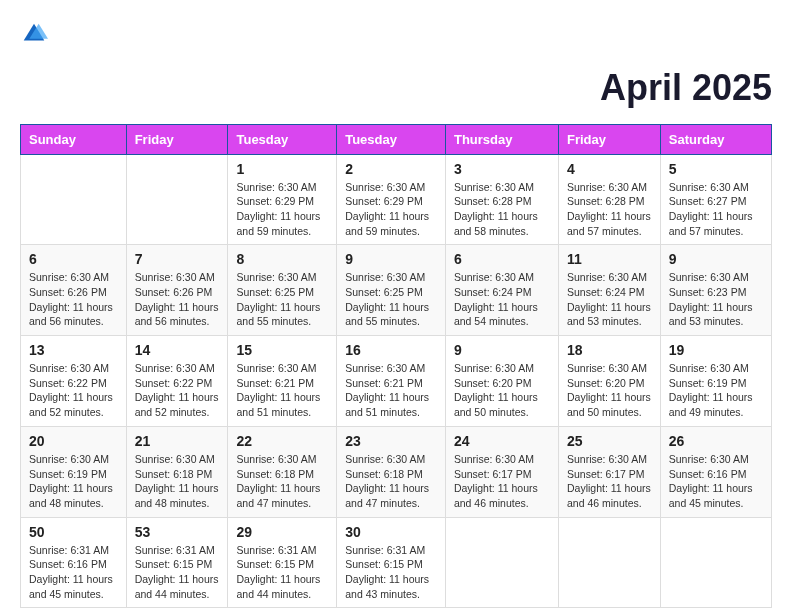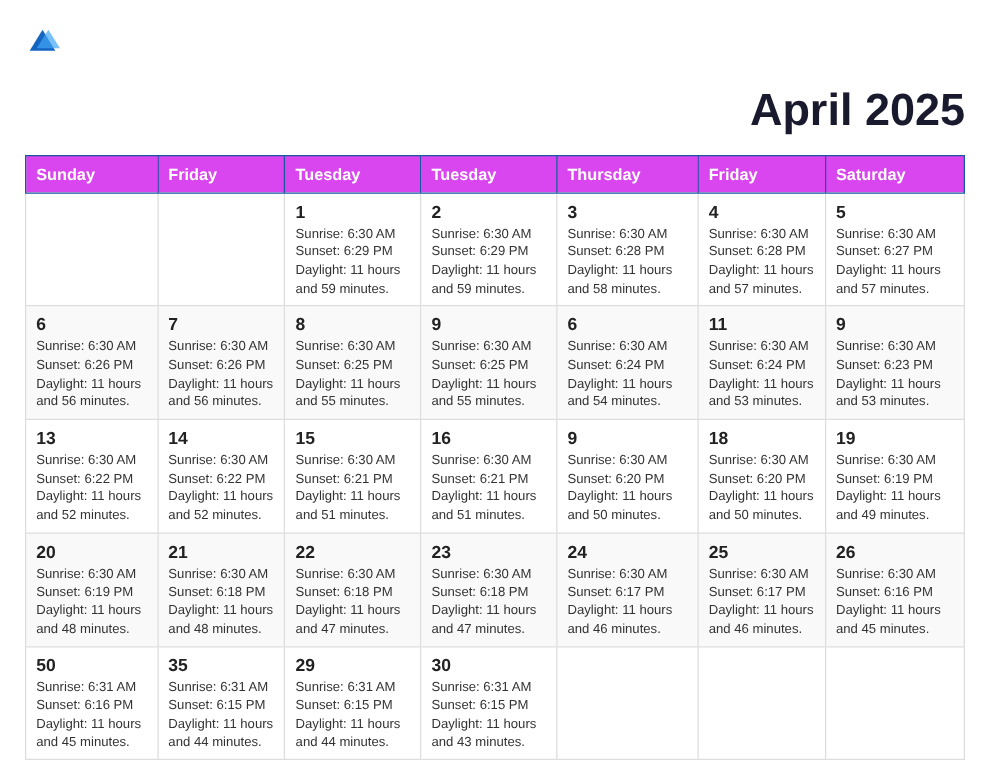--- a/index.html
+++ b/index.html
@@ -295,21 +295,21 @@
         </td>
       </tr>
       <tr>
         <td>
           <span class="day-number">50</span>
           <div class="cell-info" style="white-space: pre-line;">Sunrise: 6:31 AM
 Sunset: 6:16 PM
 Daylight: 11 hours and 45 minutes.</div>
         </td>
         <td>
-          <span class="day-number">35</span>
+          <span class="day-number">53</span>
           <div class="cell-info" style="white-space: pre-line;">Sunrise: 6:31 AM
 Sunset: 6:15 PM
 Daylight: 11 hours and 44 minutes.</div>
         </td>
         <td>
           <span class="day-number">29</span>
           <div class="cell-info" style="white-space: pre-line;">Sunrise: 6:31 AM
 Sunset: 6:15 PM
 Daylight: 11 hours and 44 minutes.</div>
         </td>

